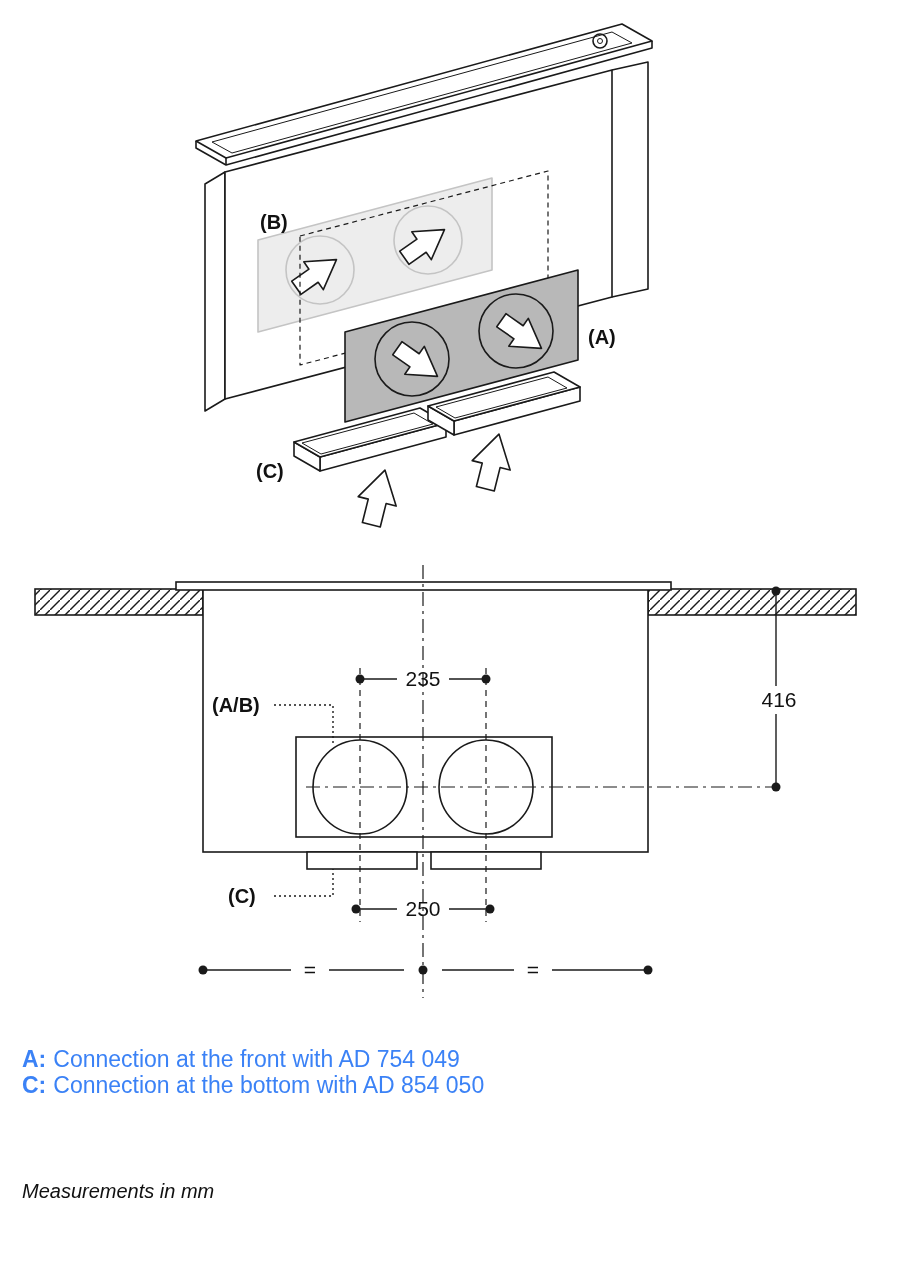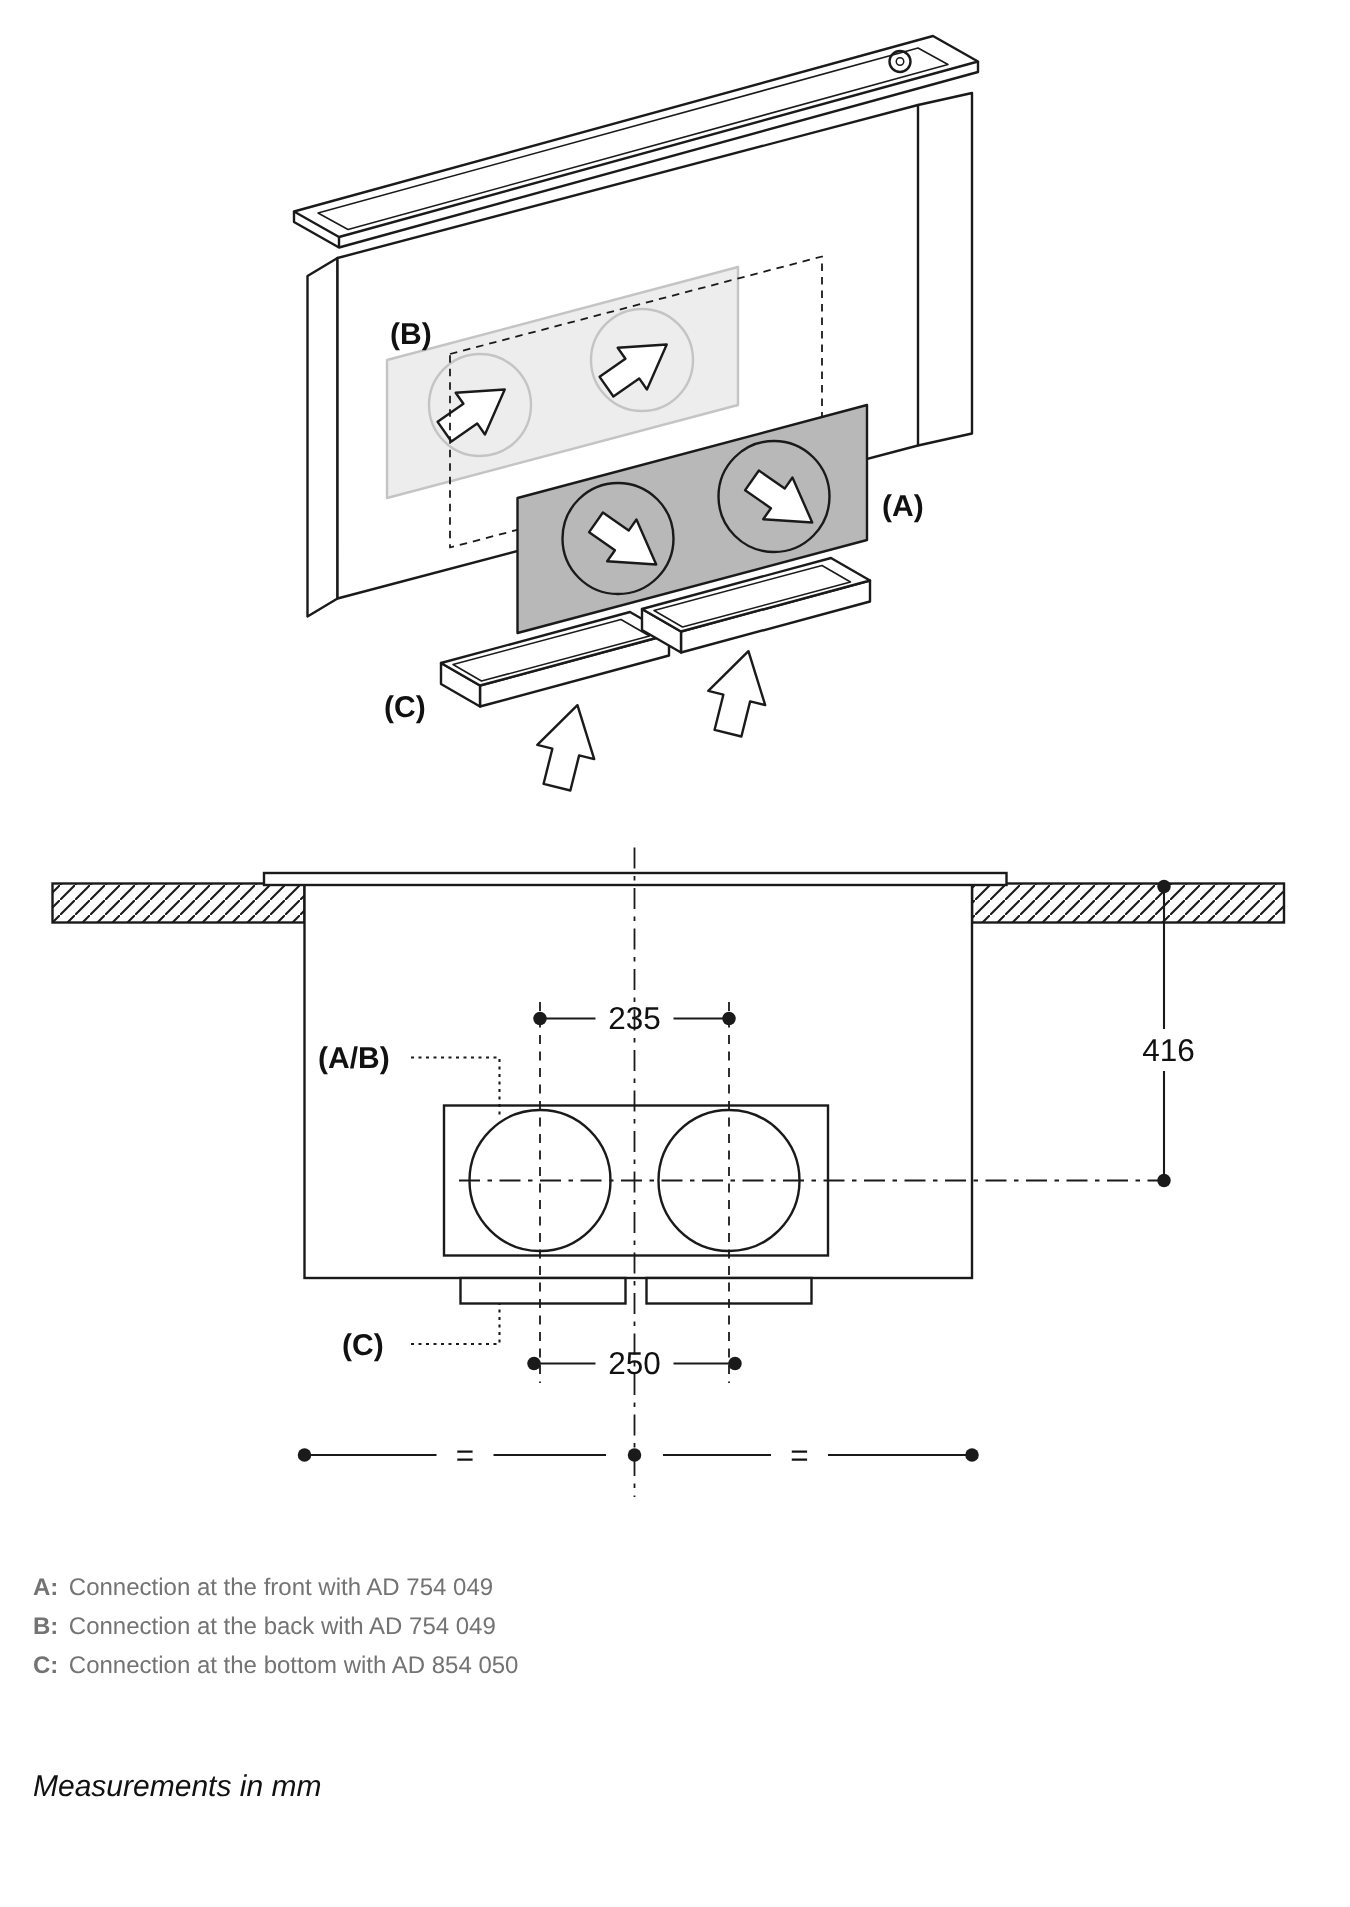--- a/index.html
+++ b/index.html
@@ -13,23 +13,23 @@
     overflow: hidden;
   }
   .diagram { position: absolute; left: 0; top: 0; }
   text { font-family: "Liberation Sans", sans-serif; }
   .t-dim  { font-size: 21px; font-weight: 400; fill: #111; text-anchor: middle; }
   .t-lbl  { font-size: 20px; font-weight: 700; fill: #111; text-anchor: start; }
   .legend {
     position: absolute;
     left: 22px;
     top: 1046px;
-    font-size: 16px;
+    font-size: 23px;
     line-height: 26px;
-    color: #737373;
+    color: #3b82f6;
   }
   .legend-line { white-space: nowrap; }
   .legend .k { font-weight: 700; margin-right: 7px; }
   .footer-note {
     position: absolute;
     left: 22px;
     top: 1180px;
     font-size: 20px;
     color: #111;
     font-style: italic;
@@ -165,22 +165,19 @@
         <text class="t-lbl" x="228" y="903" stroke="none">(C)</text>
       </g>
     </g>
   </svg>
 
   <div class="legend">
     <div class="legend-line">
       <span class="k">A:</span><span class="t">Connection at the front with AD 754 049</span>
     </div>
     <div class="legend-line">
-      <span class="k">B:</span><span class="t">Connection at the back with AD 754 049</span>
-    </div>
-    <div class="legend-line">
       <span class="k">C:</span><span class="t">Connection at the bottom with AD 854 050</span>
     </div>
   </div>
 
   <div class="footer-note">Measurements in mm</div>
 
 </div>
 
 </body></html>

